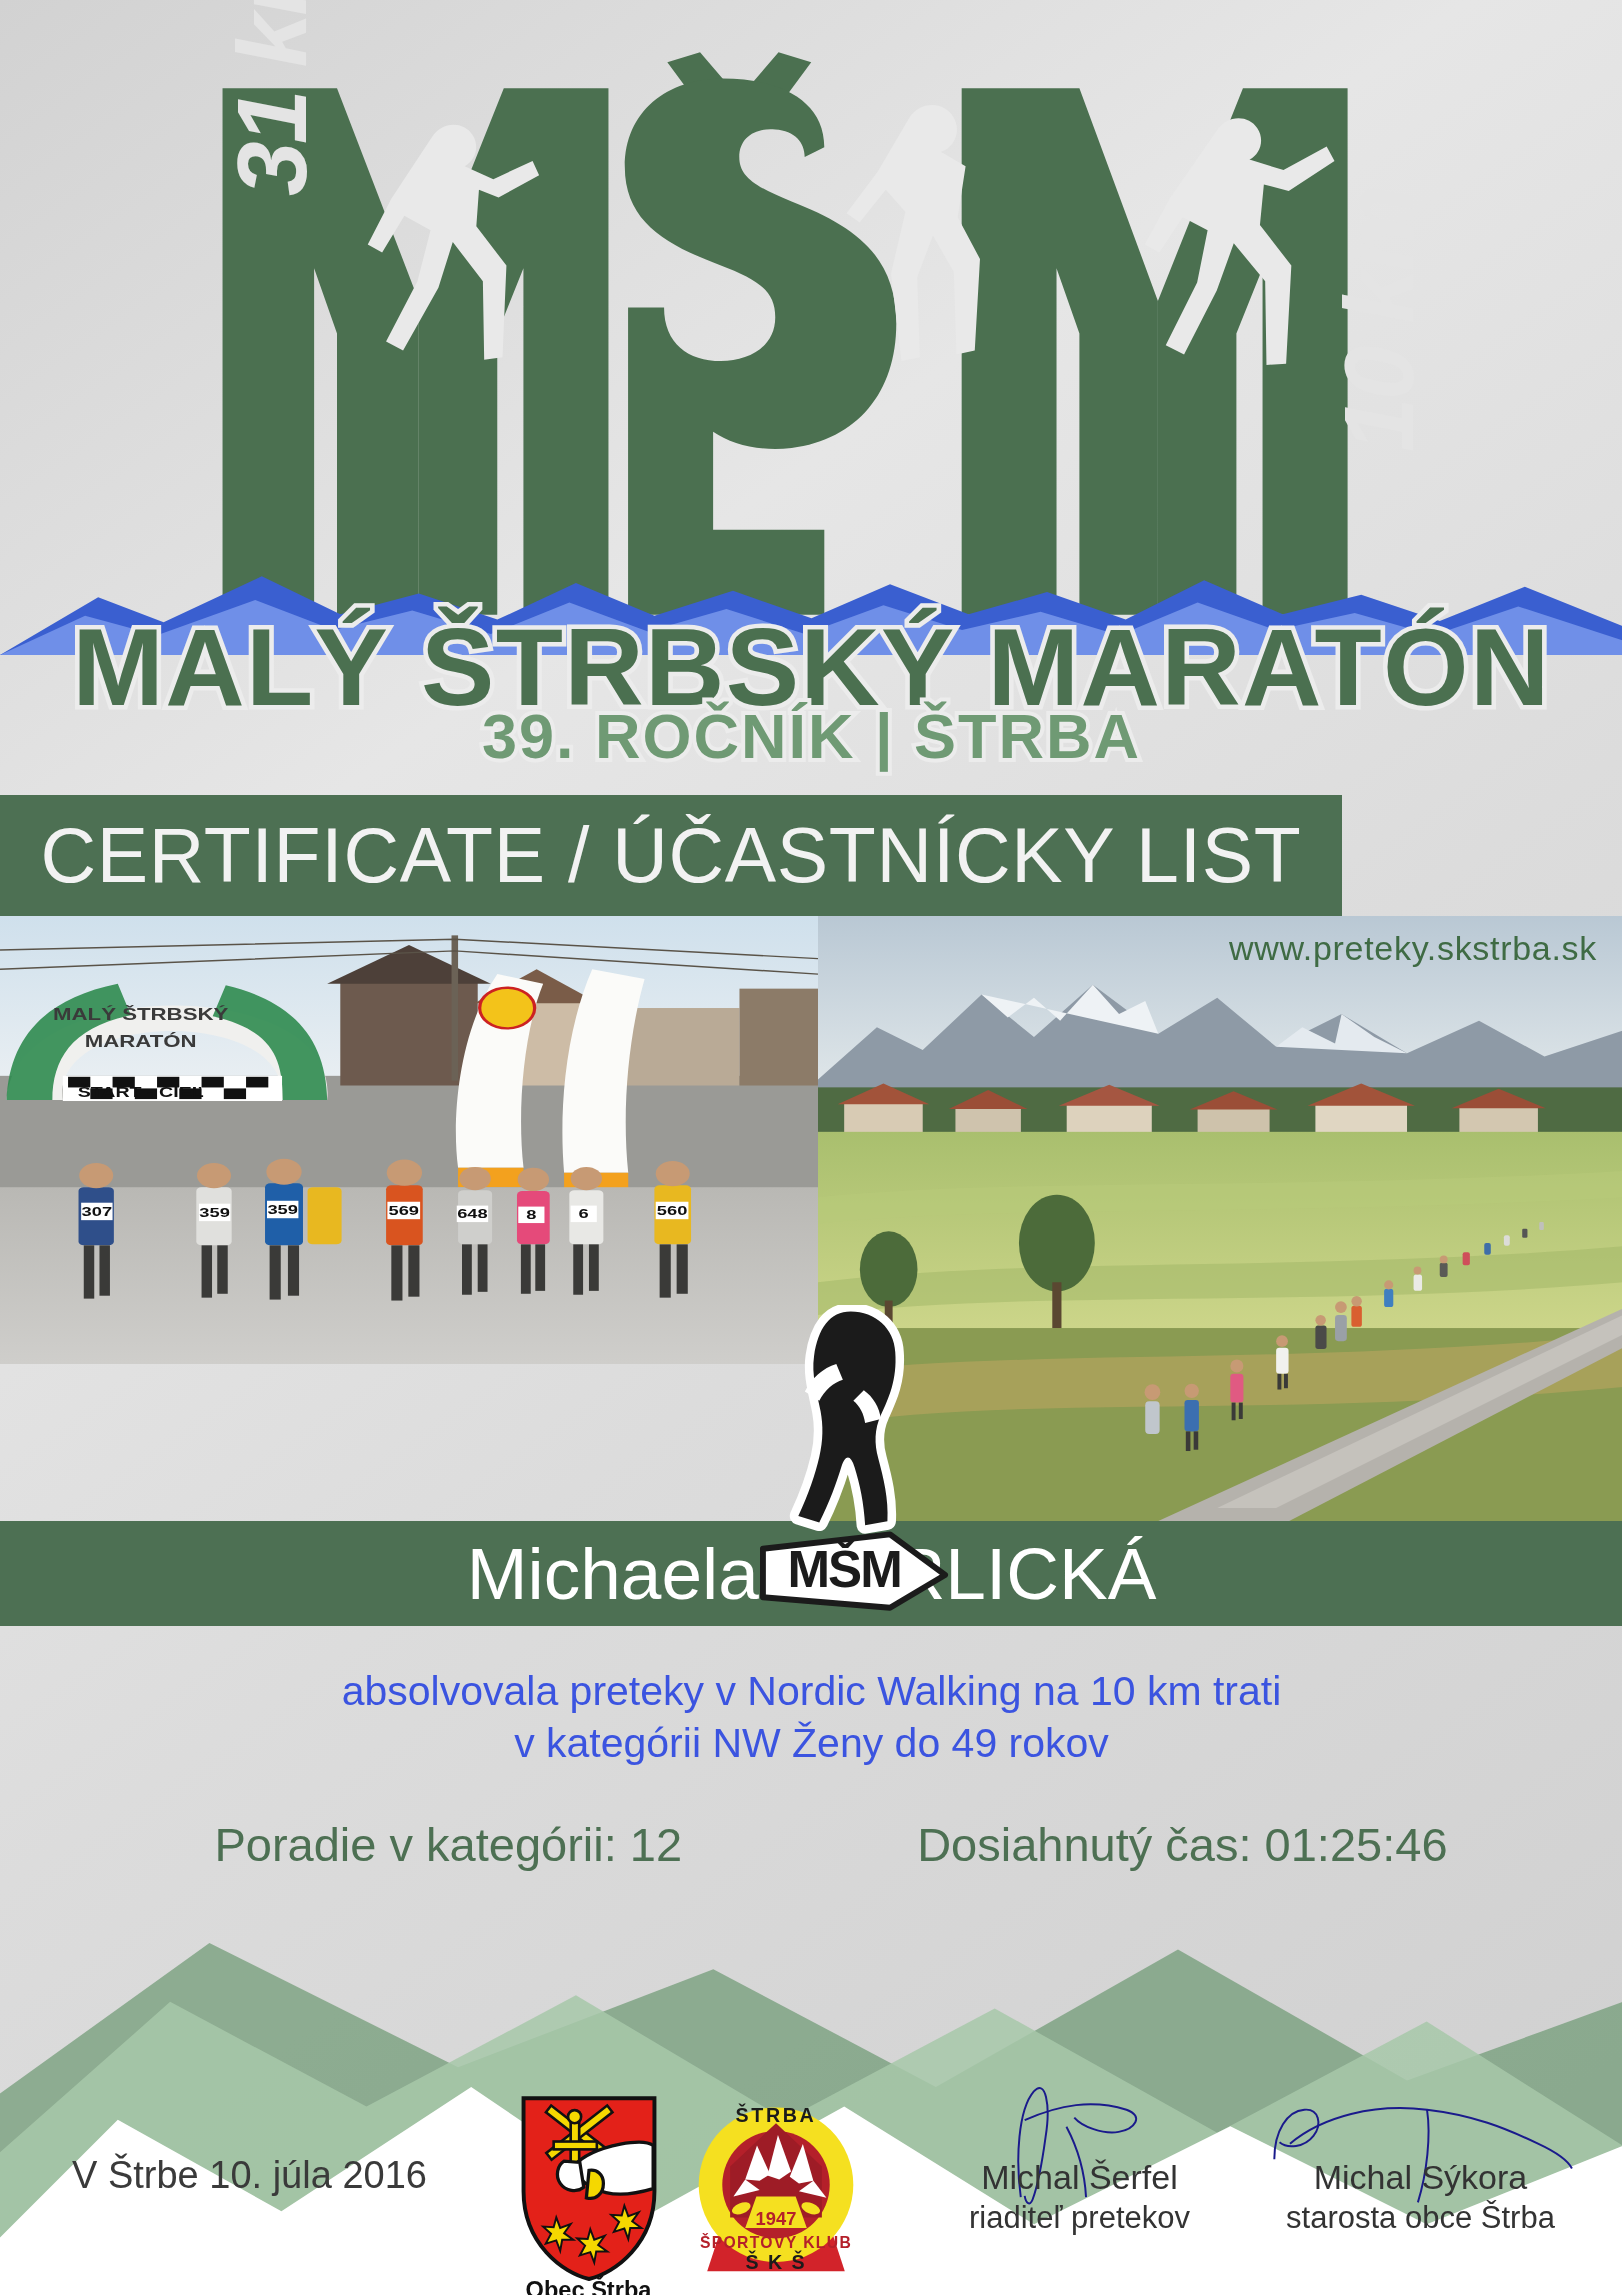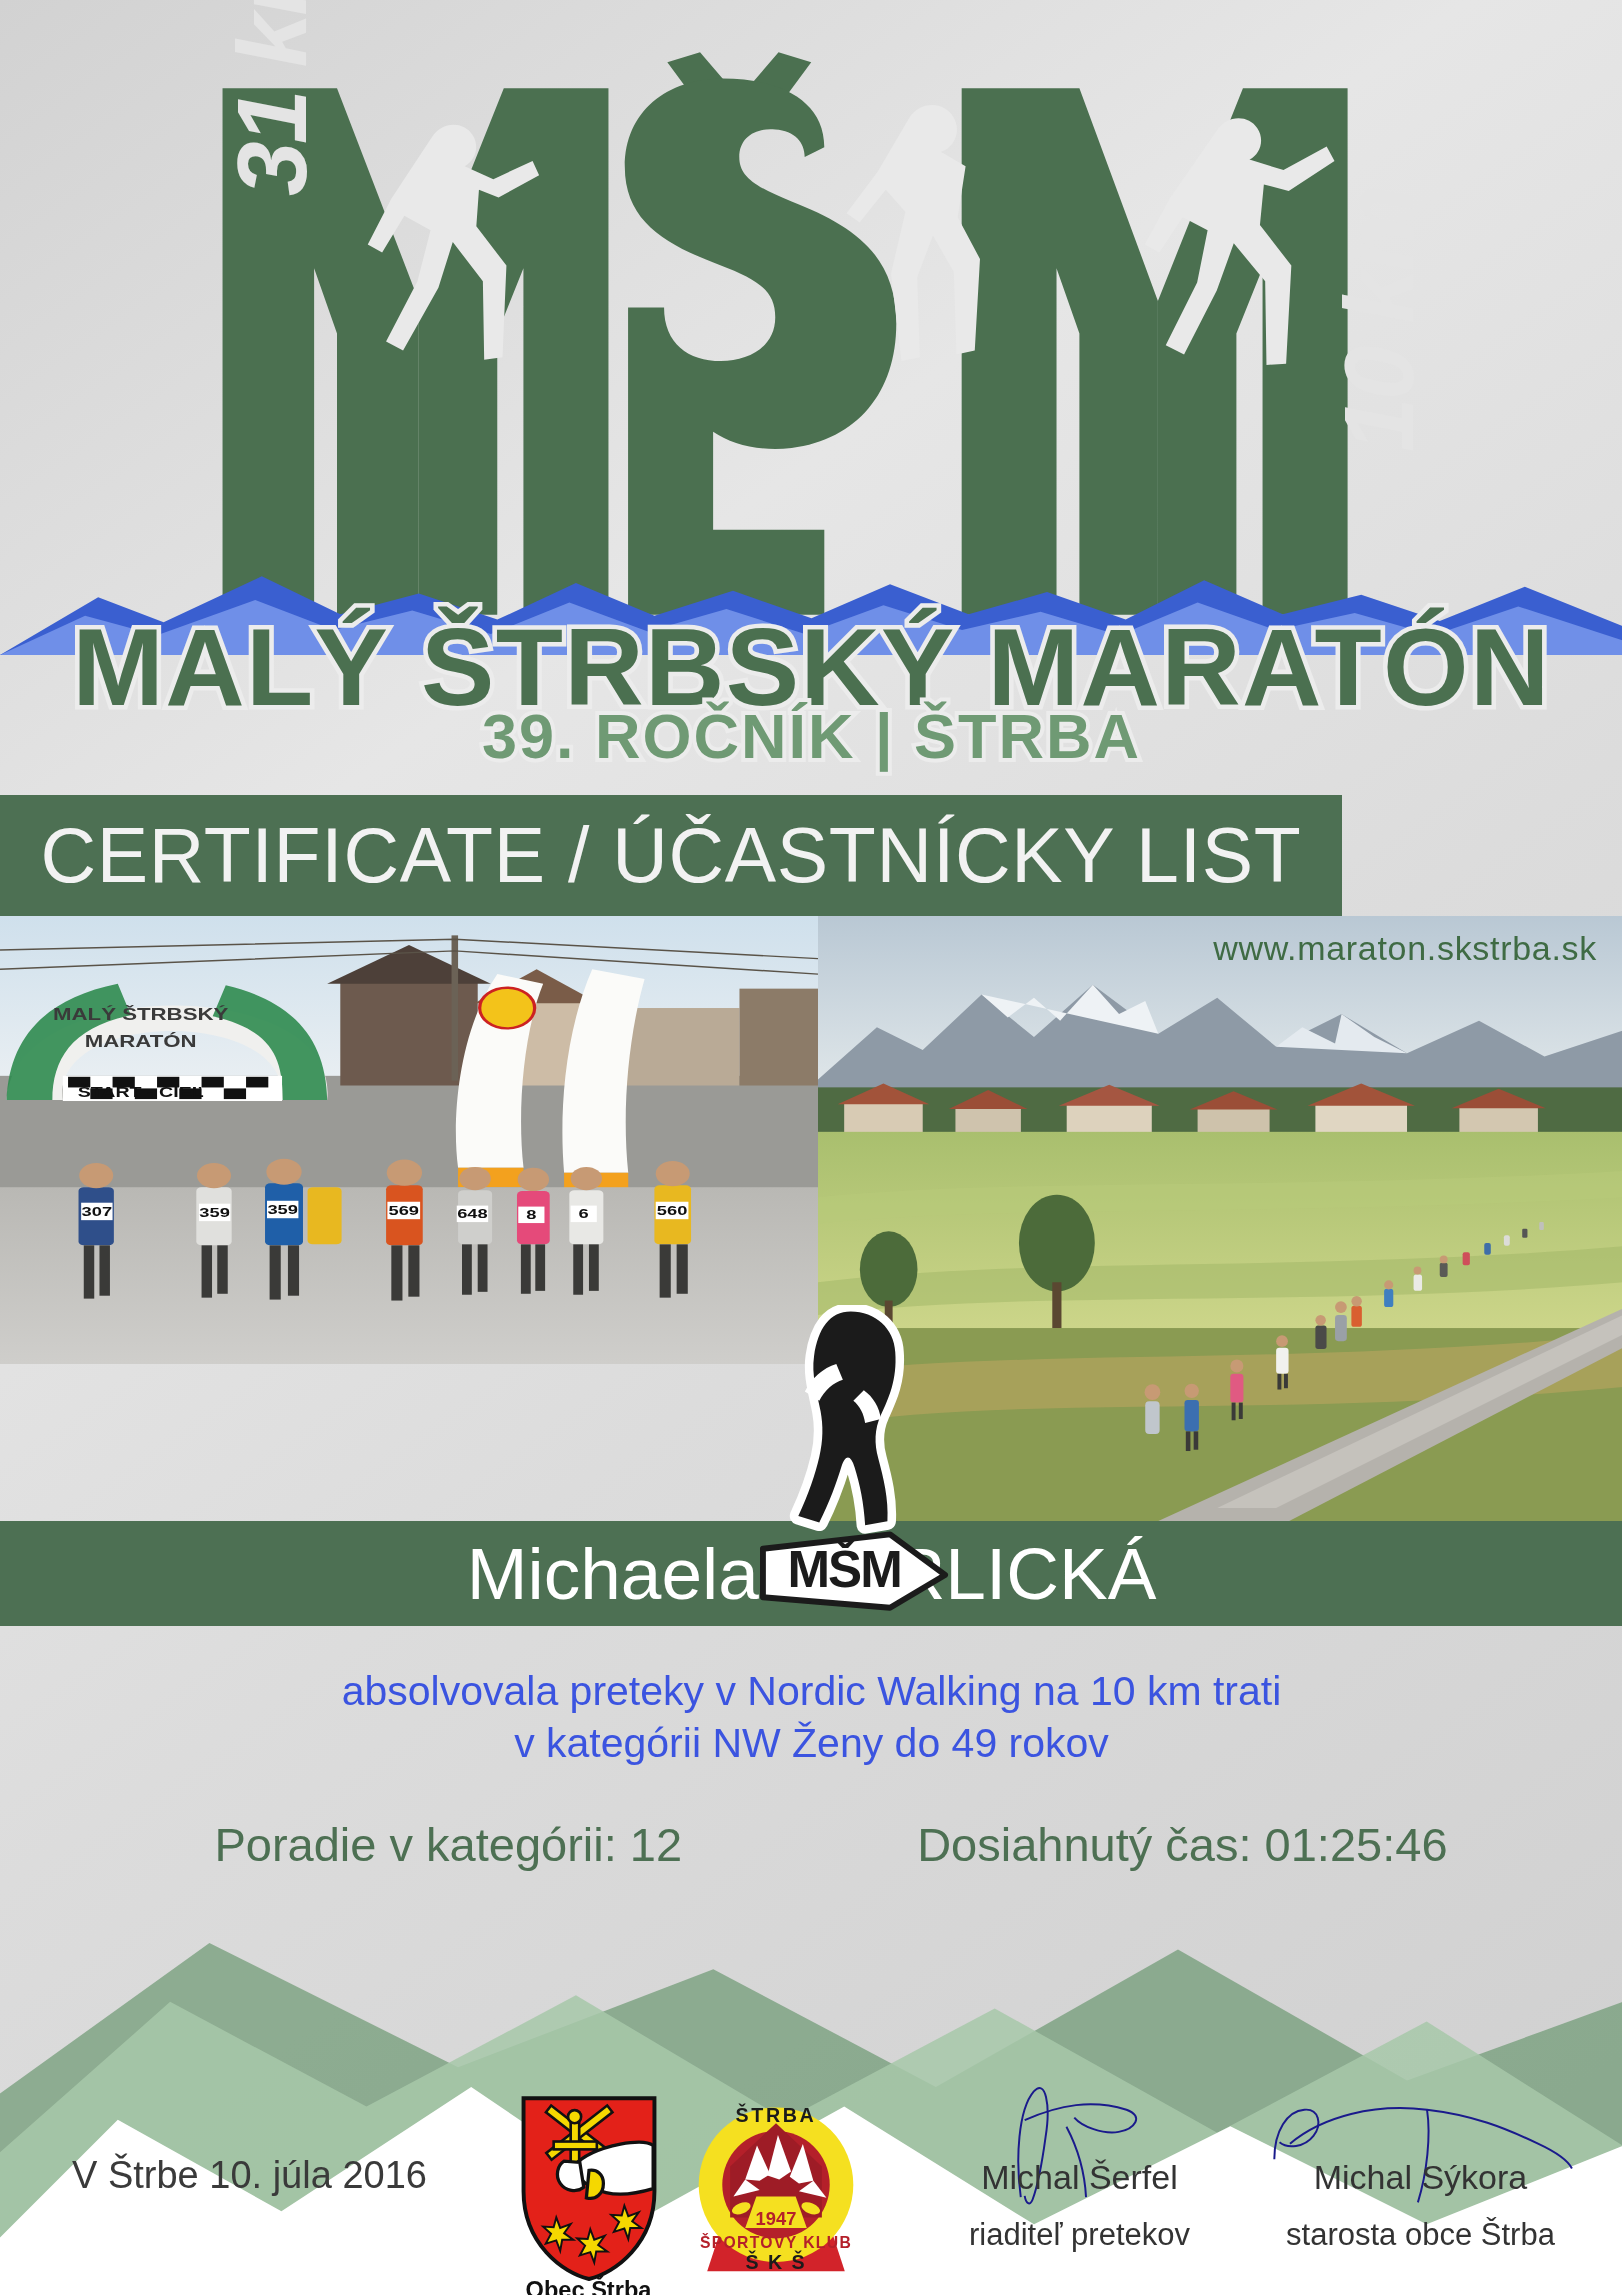--- a/index.html
+++ b/index.html
@@ -79,21 +79,21 @@
   .crest-label{position:absolute;left:497px;top:196px;width:183px;text-align:center;
     font-size:23.6px;font-weight:bold;color:#111;}
   .sks{position:absolute;left:694px;top:11.8px;width:164px;height:190px;}
 
   .sig{position:absolute;top:0;width:419px;height:215px;}
   .sig-left{left:870px;}
   .sig-right{left:1211px;}
   .sig-svg{position:absolute;left:0;top:0;width:419px;height:124px;}
   .sig-name{position:absolute;left:0;top:77px;width:419px;text-align:center;
     font-size:34px;color:#333;}
-  .sig-role{position:absolute;left:0;top:136px;width:419px;text-align:center;
+  .sig-role{position:absolute;left:0;top:119px;width:419px;text-align:center;
     font-size:31px;color:#333;}
 </style>
 </head>
 <body>
 
 <div class="page">
 
   <div class="logo-zone">
     <div class="logo-wrap">
 
@@ -384,21 +384,21 @@
           <g fill="#9aa0a6">
               <rect x="790" y="610" width="18" height="40" rx="5"></rect>
             </g>
           <g fill="#c0c6cc">
               <rect x="500" y="742" width="22" height="50" rx="6"></rect>
             </g>
           <circle cx="511" cy="728" r="12" fill="#c79a74"></circle>
           <circle cx="799" cy="598" r="9" fill="#c79a74"></circle>
         </g>
       </svg>
-      <div class="url-text">www.maraton.skstrba.sk</div>
+      <div class="url-text">www.preteky.skstrba.sk</div>
     </div>
   </div>
 
   <svg class="msm-badge" viewBox="0 0 290 470">
     <g>
       <path d="M140 10 c38 0 66 26 68 62 3 42 -10 70 -22 96 -10 22 -10 44 -4 66 8 30 16 62 14 96 l-34 6 c-2-34 -8-62 -16-88 -6-20 -14-20 -20 -2 -8 26 -18 54 -34 86 l-32 -10 c16-34 26-64 32-90 6-26 6-48 2-70 -6-30 -14-56 -10-84 6-42 24-68 56-68 z" fill="none" stroke="#ffffff" stroke-width="26" stroke-linejoin="round"></path>
       <path d="M140 10 c38 0 66 26 68 62 3 42 -10 70 -22 96 -10 22 -10 44 -4 66 8 30 16 62 14 96 l-34 6 c-2-34 -8-62 -16-88 -6-20 -14-20 -20 -2 -8 26 -18 54 -34 86 l-32 -10 c16-34 26-64 32-90 6-26 6-48 2-70 -6-30 -14-56 -10-84 6-42 24-68 56-68 z" fill="#1b1b1b"></path>
       <path d="M118 90 c-20 6 -38 22 -48 42 l22 14 c8-16 22-28 36-32 z" fill="#ffffff"></path>
       <path d="M160 130 c14 10 24 26 26 44 l-24 6 c-2-14 -8-26 -18-34 z" fill="#ffffff"></path>
 

